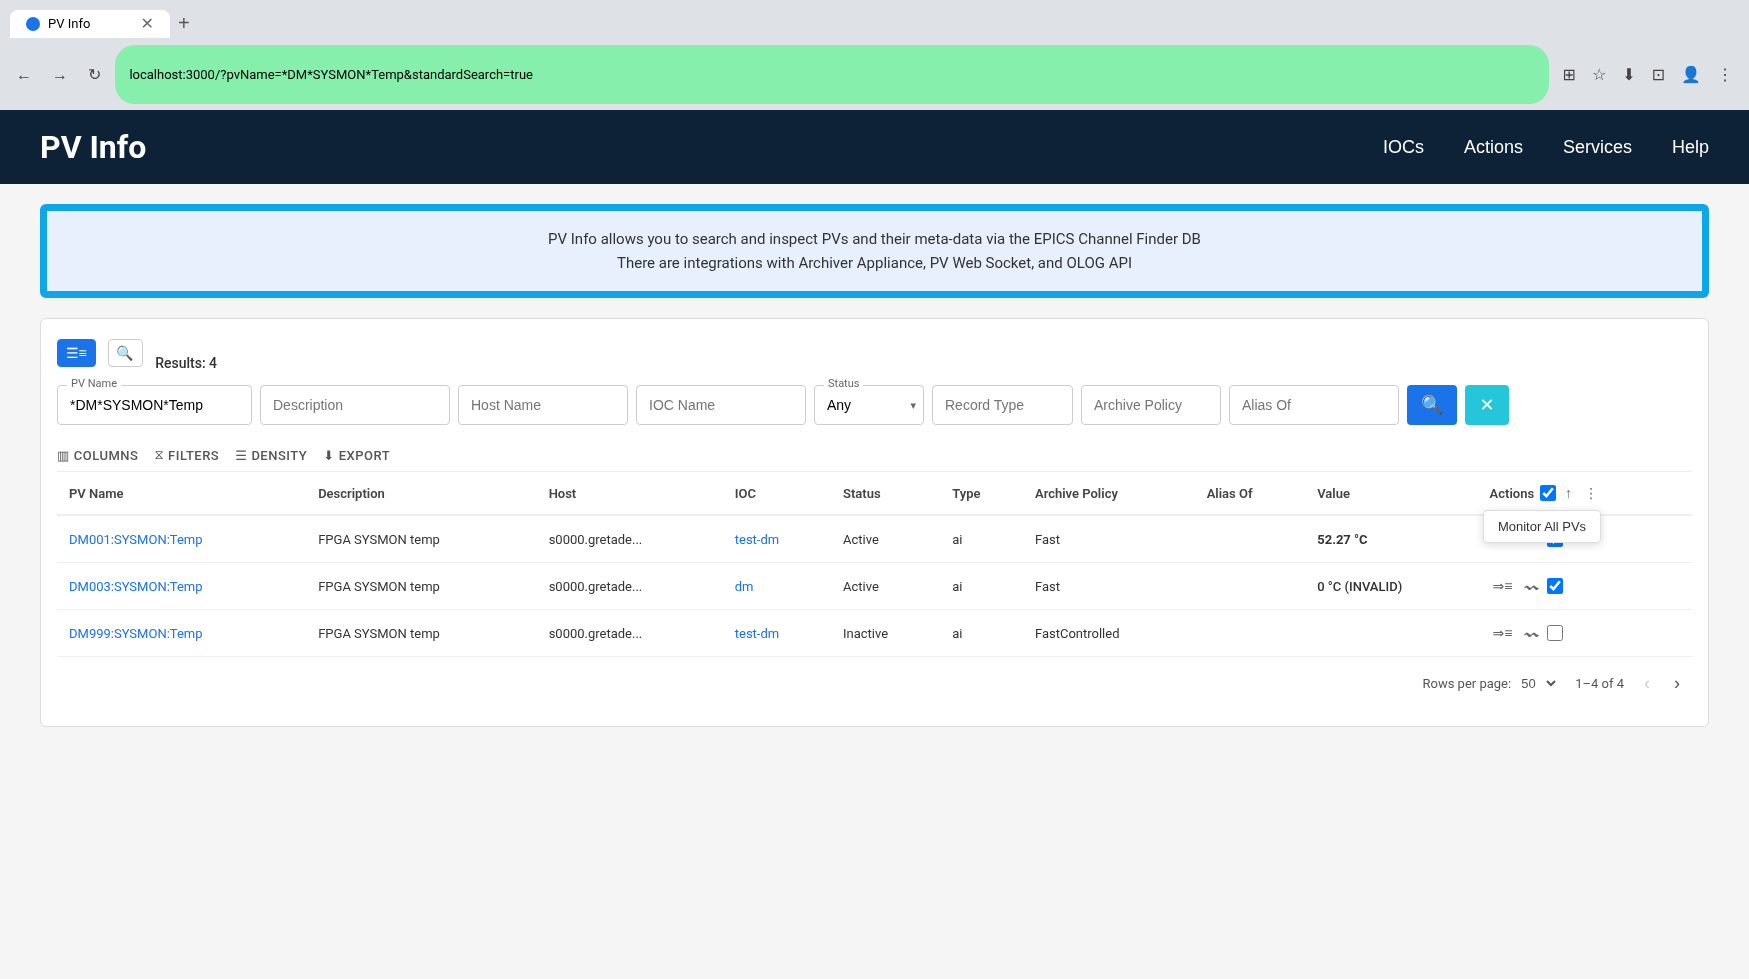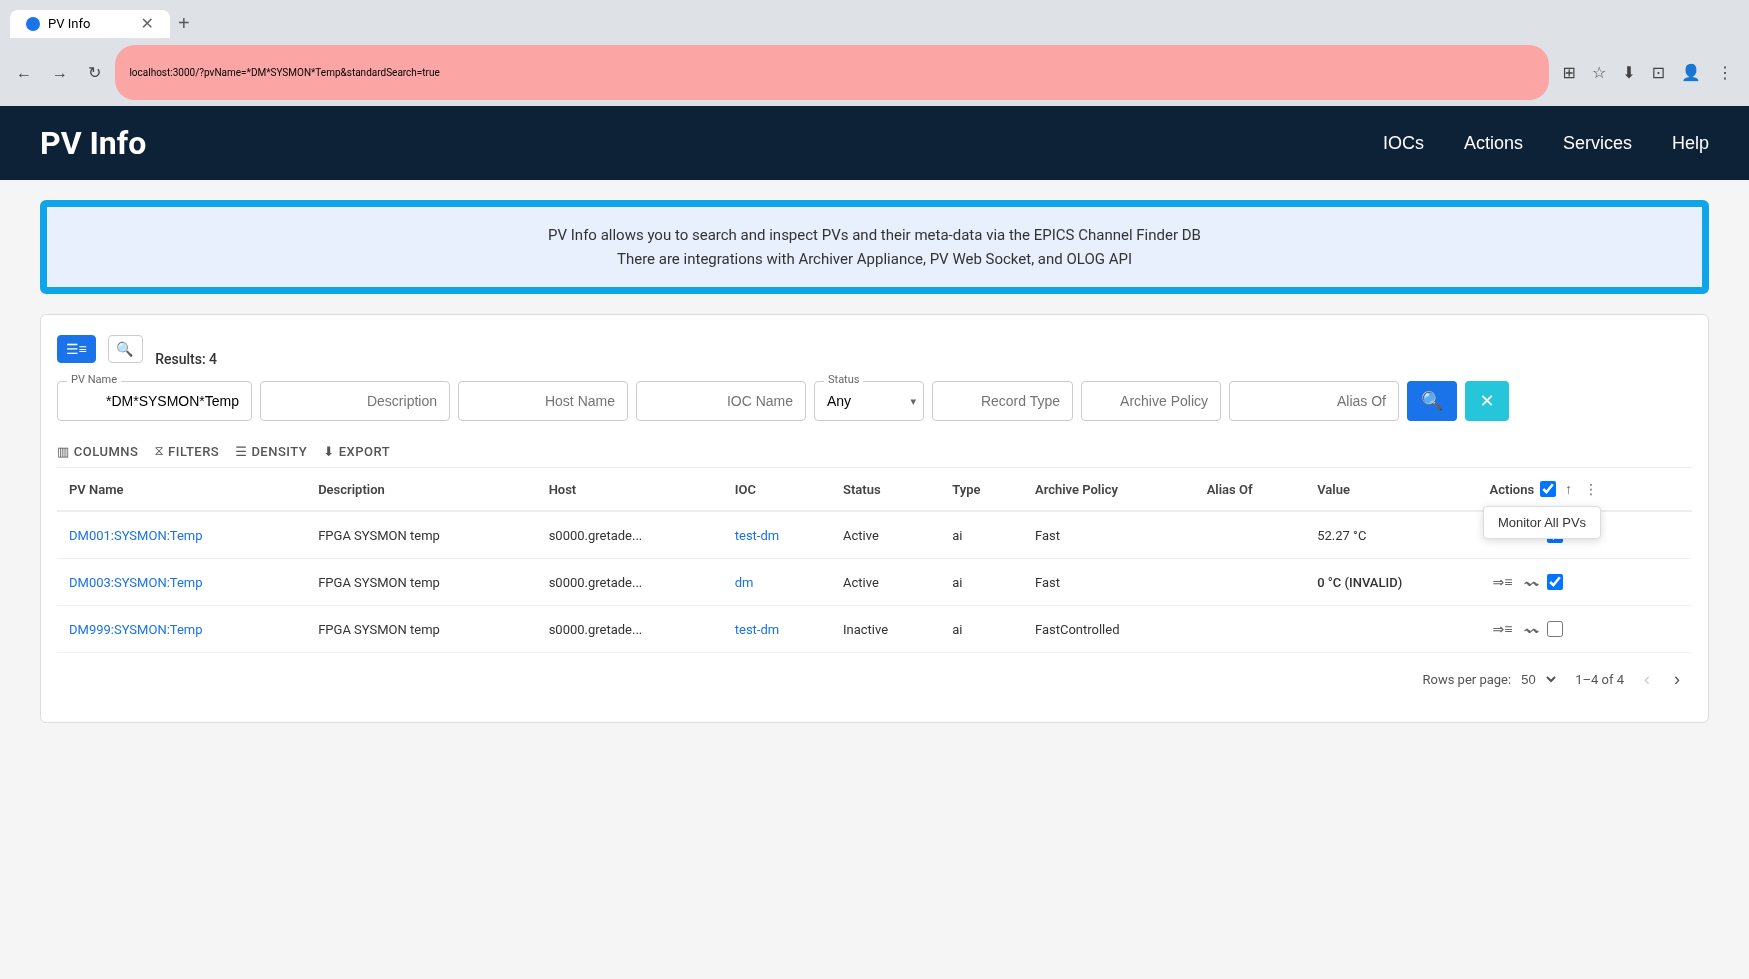--- a/index.html
+++ b/index.html
@@ -8,21 +8,21 @@
     
     .browser-chrome { background: #dee1e6; padding: 8px 10px 0; }
     .tab-bar { display: flex; align-items: center; margin-bottom: 0; }
     .tab { background: white; border-radius: 8px 8px 0 0; padding: 6px 16px; display: flex; align-items: center; gap: 8px; font-size: 13px; min-width: 160px; }
     .tab-favicon { width: 14px; height: 14px; background: #1a73e8; border-radius: 50%; }
     .tab-title { flex: 1; }
     .tab-close { cursor: pointer; color: #666; font-size: 16px; line-height: 1; }
     .new-tab-btn { background: none; border: none; font-size: 20px; cursor: pointer; padding: 4px 8px; color: #555; }
     .address-bar-row { background: #dee1e6; display: flex; align-items: center; gap: 8px; padding: 6px 10px; }
     .nav-btn { background: none; border: none; font-size: 16px; cursor: pointer; color: #444; padding: 4px 6px; border-radius: 50%; }
-    .address-bar { flex: 1; background: #fca5a5; border-radius: 20px; padding: 22px 14px; font-size: 10px; display: flex; align-items: center; gap: 8px; border: none; }
+    .address-bar { flex: 1; background: #86efac; border-radius: 20px; padding: 22px 14px; font-size: 13px; display: flex; align-items: center; gap: 8px; border: none; }
     .toolbar-right { display: flex; gap: 4px; align-items: center; }
     .toolbar-icon { background: none; border: none; cursor: pointer; padding: 4px 6px; font-size: 16px; color: #444; border-radius: 4px; }
 
     
     .app-header { background: #0d2137; color: white; padding: 18px 40px; display: flex; align-items: center; justify-content: space-between; }
     .app-title { font-size: 32px; font-weight: 700; color: white; }
     .nav-links { display: flex; gap: 40px; }
     .nav-link { color: white; text-decoration: none; font-size: 18px; cursor: pointer; background: none; border: none; }
 
     
@@ -33,21 +33,21 @@
     
     .search-area { background: white; border: 1px solid #ddd; border-radius: 6px; padding: 16px; }
     .results-row { display: flex; align-items: center; gap: 12px; margin-bottom: 14px; }
     .icon-btn { background: none; border: 1px solid #ccc; border-radius: 4px; padding: 5px 8px; cursor: pointer; font-size: 14px; color: #555; }
     .icon-btn.active { background: #1a73e8; color: white; border-color: #1a73e8; }
 
     
     .filter-row { display: flex; gap: 8px; align-items: center; margin-bottom: 14px; }
     .filter-field { position: relative; }
     .filter-field label { position: absolute; top: -8px; left: 10px; background: white; padding: 0 4px; font-size: 11px; color: #666; z-index: 1; }
-    .filter-input { border: 1px solid #ccc; border-radius: 4px; padding: 8px 12px; font-size: 14px; height: 40px; outline: none; text-align: right; }
+    .filter-input { border: 1px solid #ccc; border-radius: 4px; padding: 8px 12px; font-size: 14px; height: 40px; outline: none; }
     .filter-input.pv-name { width: 195px; }
     .filter-input.description { width: 190px; }
     .filter-input.host-name { width: 170px; }
     .filter-input.ioc-name { width: 170px; }
     .status-field { position: relative; }
     .status-field label { position: absolute; top: -8px; left: 10px; background: white; padding: 0 4px; font-size: 11px; color: #666; z-index: 1; }
     .status-select { border: 1px solid #ccc; border-radius: 4px; padding: 8px 28px 8px 12px; font-size: 14px; height: 40px; appearance: none; background: white; cursor: pointer; outline: none; min-width: 110px; }
     .filter-input.record-type { width: 141px; }
     .filter-input.archive-policy { width: 140px; }
     .filter-input.alias-of { width: 170px; }
@@ -56,21 +56,21 @@
 
     
     .table-toolbar { display: flex; gap: 16px; align-items: center; padding: 8px 0; border-bottom: 1px solid #eee; margin-bottom: 0; }
     .toolbar-item { display: flex; align-items: center; gap: 4px; cursor: pointer; color: #555; font-size: 13px; font-weight: 500; text-transform: uppercase; letter-spacing: 0.5px; }
 
     
     .data-table { width: 100%; border-collapse: collapse; }
     .data-table th { text-align: left; padding: 10px 12px; font-size: 13px; font-weight: 600; color: #444; border-bottom: 2px solid #eee; background: white; white-space: nowrap; }
     .data-table td { padding: 10px 12px; font-size: 13px; color: #333; border-bottom: 1px solid #f0f0f0; vertical-align: middle; }
     .pv-link { color: #1a73e8; text-decoration: none; cursor: pointer; }
-    .value-green { color: #2e7d32; font-weight: 400; }
+    .value-green { color: #2e7d32; font-weight: 700; }
     .value-red { color: #c62828; font-weight: 500; }
     .actions-cell { display: flex; align-items: center; gap: 6px; position: relative; }
     .action-icon-btn { background: none; border: none; cursor: pointer; font-size: 14px; color: #666; padding: 3px; }
     .checkbox { width: 16px; height: 16px; cursor: pointer; }
 
     
     .pagination-row { display: flex; align-items: center; justify-content: flex-end; gap: 16px; padding: 12px 8px; font-size: 13px; color: #555; }
     .rows-per-page { display: flex; align-items: center; gap: 6px; margin-left: 34px; }
     .rows-select { border: none; font-size: 13px; cursor: pointer; color: #555; background: none; }
     .page-nav-btn { background: none; border: none; cursor: pointer; font-size: 18px; color: #555; padding: 4px; }

